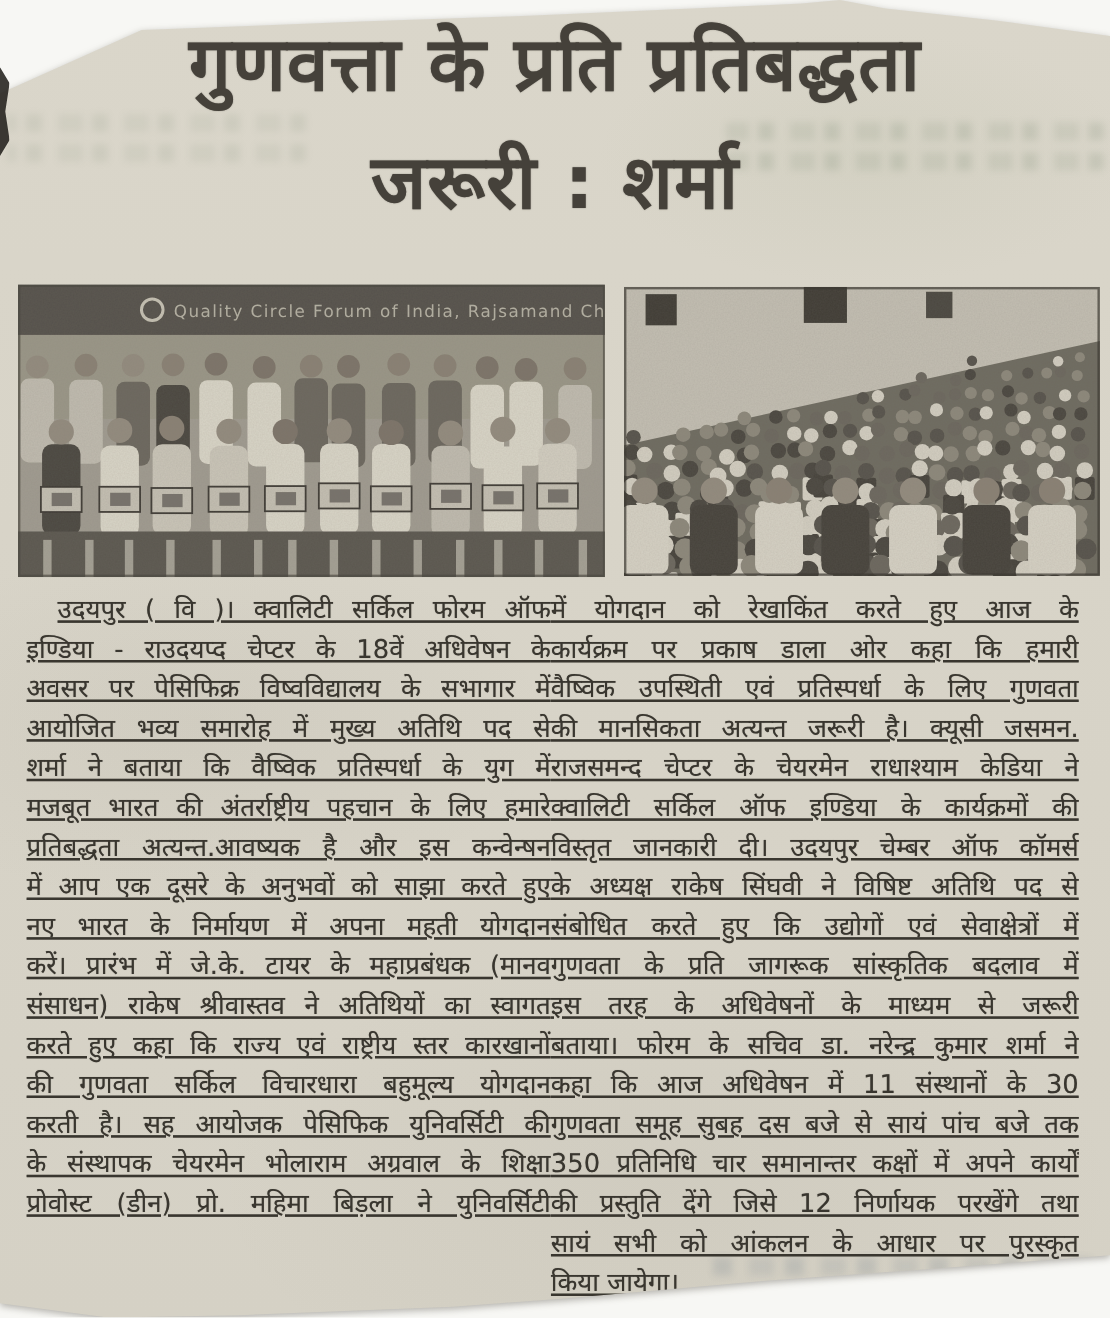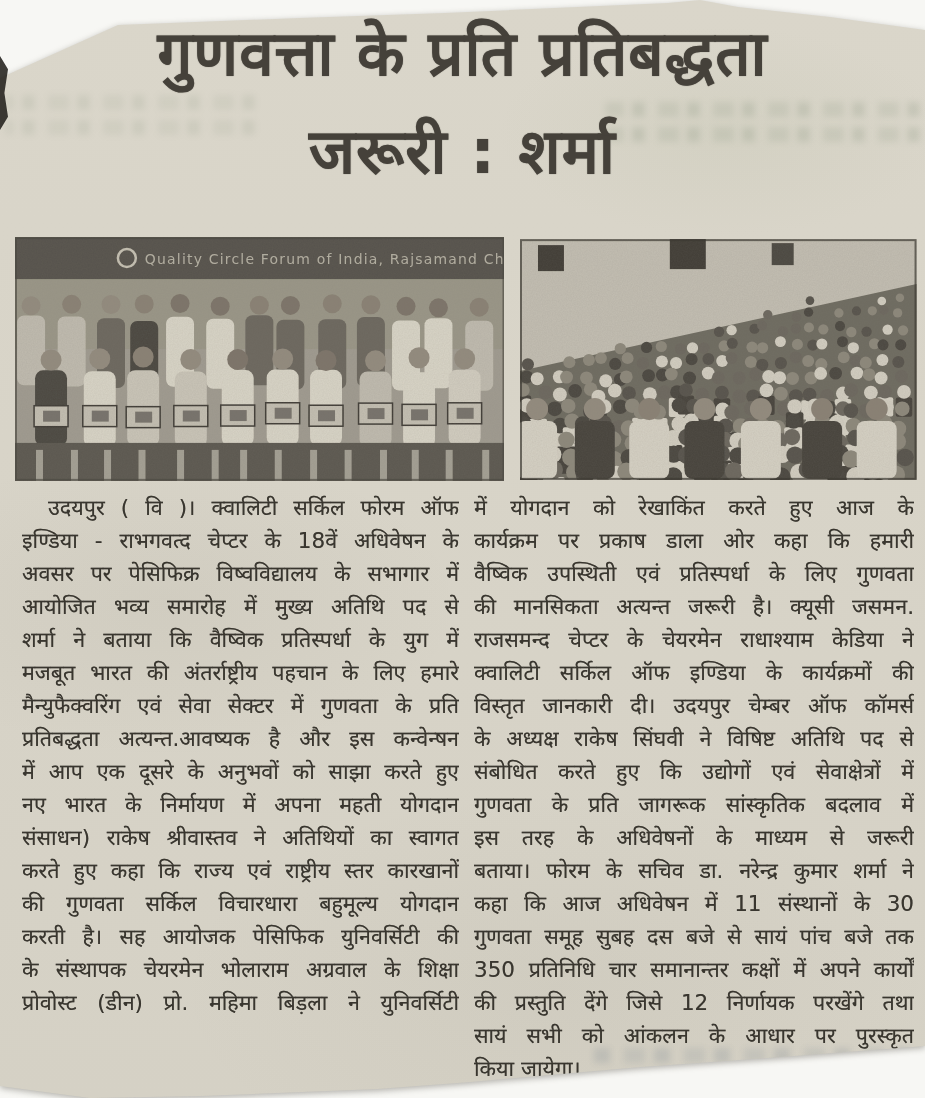--- a/index.html
+++ b/index.html
@@ -22,22 +22,22 @@
   .bleed-tr{left:605px;top:92px;width:315px;opacity:.5;}
   .bleed-l{left:5px;top:85px;width:250px;opacity:.33;}
   .bleed-b{left:590px;top:1038px;width:320px;opacity:.45;}
   .bleed-b .row{background:repeating-linear-gradient(90deg,rgba(110,124,138,0.42) 0 16px,transparent 16px 25px,
                rgba(110,124,138,0.30) 25px 46px,transparent 46px 60px);}
   .headline{position:absolute;left:0;top:5px;width:100%;margin:0;text-align:center;
     color:#45413a;font-weight:800;text-shadow:0 0 1px rgba(69,65,58,.7);}
   .headline .hl{display:block;font-size:62px;line-height:98px;white-space:nowrap;letter-spacing:1px;}
   .photos{position:absolute;left:15px;top:237px;width:902px;display:flex;gap:16px;}
   .photo{display:block;filter:blur(0.4px) contrast(0.97);}
-  .bodycols{position:absolute;left:22px;top:492px;width:892px;display:flex;gap:15px;
-    color:#39362f;}
+  .bodycols{position:absolute;left:22px;top:492px;width:892px;display:flex;
+    color:#39362f;text-decoration:underline;}
   .col{font-size:21.5px;}
   .col-left{width:437px;}
   .col-right{width:440px;}
   .bodyline{height:33px;overflow:hidden;text-align:justify;text-align-last:justify;white-space:nowrap;
     text-shadow:0 0 .6px rgba(57,54,47,.55);}
   .col-left .bodyline:first-child{text-indent:26px;}
   .col-right .bodyline:last-child{text-align-last:left;}
   .tear-mark{position:absolute;left:0;top:56px;width:8px;height:74px;background:#23211d;opacity:.88;
     clip-path:polygon(0 0,100% 18%,55% 50%,100% 82%,0 100%);}
 </style>
@@ -505,29 +505,29 @@
             <rect x="337.10812191292644" y="182" width="40" height="58" rx="8" fill="#d8d3c6"></rect>
             <circle cx="357.10812191292644" cy="170" r="11" fill="#8a8174"></circle>
             <rect class="grain" x="0" y="0" width="397" height="241" filter="url(#grainF)" opacity="0.32"></rect>
           <rect x="1" y="1" width="395" height="239" fill="none" stroke="#3b3731" stroke-width="2" opacity="0.7"></rect>
         </svg>
       </div>
 
       <div class="bodycols">
         <div class="col col-left">
             <div class="bodyline">उदयपुर ( वि )। क्वालिटी सर्किल फोरम ऑफ</div>
-            <div class="bodyline">इण्डिया - राभगवत्द चेप्टर के 18वें अधिवेषन के</div>
+            <div class="bodyline">इण्डिया - राउदयप्द चेप्टर के 18वें अधिवेषन के</div>
             <div class="bodyline">अवसर पर पेसिफिक्र विष्वविद्यालय के सभागार में</div>
             <div class="bodyline">आयोजित भव्य समारोह में मुख्य अतिथि पद से</div>
             <div class="bodyline">शर्मा  ने बताया कि वैष्विक प्रतिस्पर्धा के युग में</div>
             <div class="bodyline">मजबूत भारत की अंतर्राष्ट्रीय पहचान के लिए हमारे</div>
-            <div class="bodyline">मैन्युफैक्वरिंग एवं सेवा सेक्टर में गुणवता के प्रति</div>
             <div class="bodyline">प्रतिबद्धता अत्यन्त.आवष्यक है और इस कन्वेन्षन</div>
             <div class="bodyline">में आप एक दूसरे के अनुभवों को साझा करते हुए</div>
             <div class="bodyline">नए भारत के निर्मायण में अपना महती योगदान</div>
+            <div class="bodyline">करें। प्रारंभ में जे.के. टायर के महाप्रबंधक (मानव</div>
             <div class="bodyline">संसाधन) राकेष श्रीवास्तव ने अतिथियों का स्वागत</div>
             <div class="bodyline">करते हुए कहा कि राज्य एवं राष्ट्रीय स्तर कारखानों</div>
             <div class="bodyline">की गुणवता सर्किल विचारधारा बहुमूल्य योगदान</div>
             <div class="bodyline">करती है।  सह आयोजक पेसिफिक युनिवर्सिटी की</div>
             <div class="bodyline">के संस्थापक चेयरमेन भोलाराम अग्रवाल के शिक्षा</div>
             <div class="bodyline">प्रोवोस्ट (डीन) प्रो. महिमा बिड़ला ने युनिवर्सिटी</div>
           </div>
         <div class="col col-right">
             <div class="bodyline">में योगदान को रेखाकिंत करते हुए आज के</div>
             <div class="bodyline">कार्यक्रम पर प्रकाष डाला ओर कहा कि हमारी</div>

